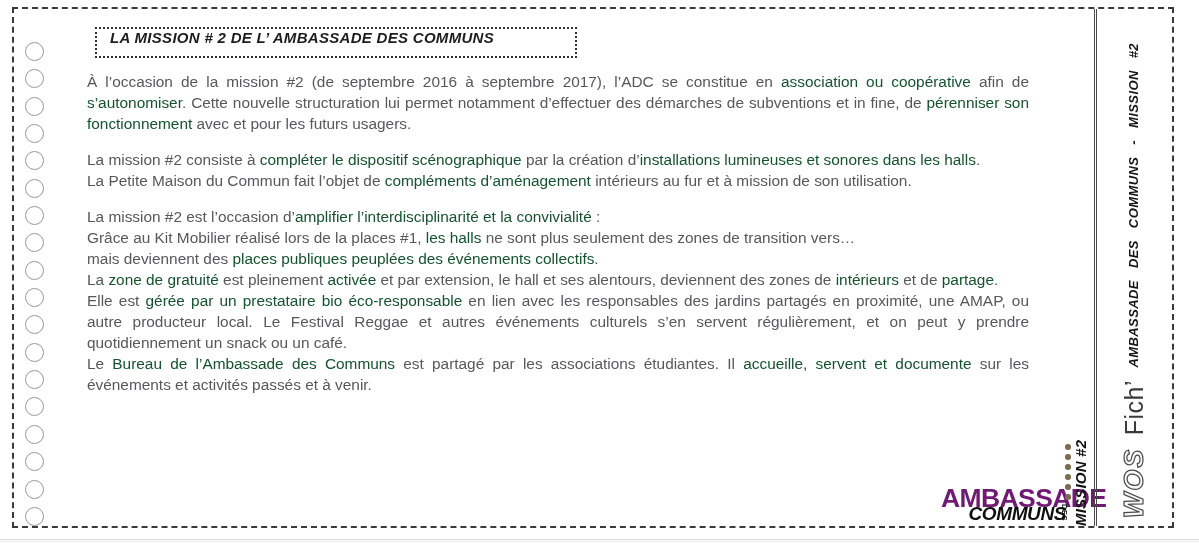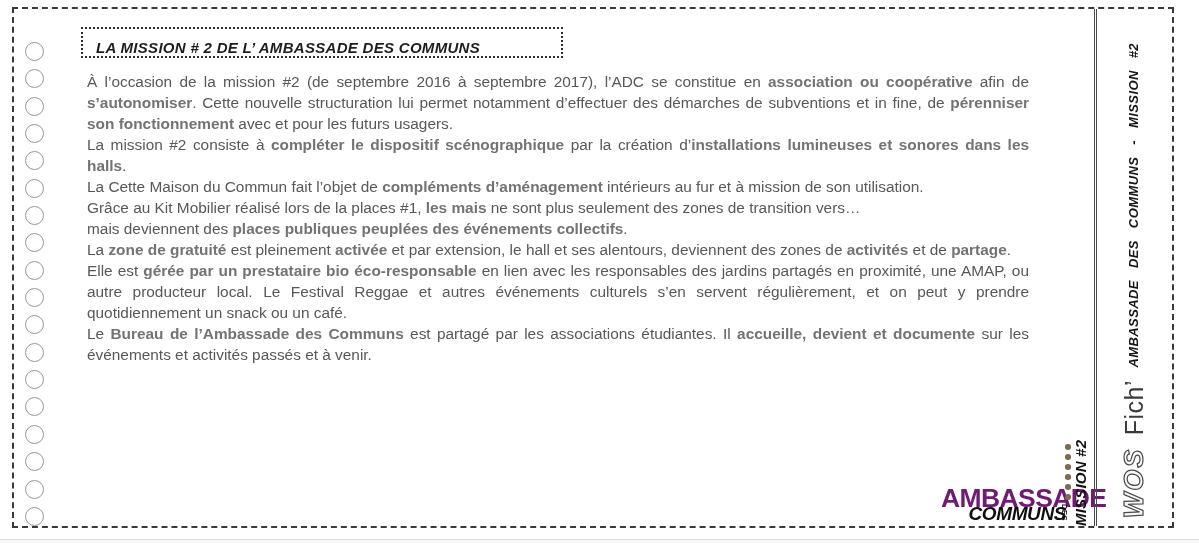--- a/index.html
+++ b/index.html
@@ -9,32 +9,32 @@
   .card{position:absolute;left:12px;top:7px;width:1162px;height:521px;
         border:2px dashed #3a3a3a;box-sizing:border-box;background:#fff;}
 
   
   .holes{position:absolute;left:11px;top:33px;height:484px;width:22px;
          display:flex;flex-direction:column;justify-content:space-between;}
   .hole{width:19px;height:19px;border:1.5px solid #989898;border-radius:50%;
         background:#fff;box-sizing:border-box;}
 
   
-  .title-box{position:absolute;left:67px;top:18px;width:482px;height:31px;
+  .title-box{position:absolute;left:81px;top:18px;width:482px;height:31px;
              border:2px dotted #2e2e2e;box-sizing:border-box;
-             display:flex;align-items:flex-end;padding-left:13px;}
+             display:flex;align-items:flex-start;padding-left:13px;}
   .title-box span{font-size:15px;font-weight:700;font-style:italic;
                   color:#1d1d1d;letter-spacing:.3px;}
 
   
   .body{position:absolute;left:73px;top:62px;width:942px;
         font-size:15.4px;line-height:21px;color:#57585b;text-align:justify;}
   .blk{margin:0;}
-  .blk.gap{}
-  .blk b{font-weight:700;color:#737373;}
+  .blk.gap{margin-top:15px;}
+  .blk b{font-weight:400;color:#14532d;}
 
   
   .dline{position:absolute;left:1080px;top:0;height:517px;width:3px;
          border-left:1.3px solid #4a4a4a;border-right:1.3px solid #4a4a4a;
          box-sizing:border-box;}
 
   
   .strip{position:absolute;left:1084px;top:0;width:72px;height:517px;
          display:flex;justify-content:center;align-items:flex-end;}
   .vtext{writing-mode:vertical-rl;transform:rotate(180deg);
@@ -91,26 +91,27 @@
       <div class="hole"></div>
     </div>
 
   <div class="title-box">
     <span>LA MISSION # 2 DE L’ AMBASSADE DES COMMUNS</span>
   </div>
 
   <div class="body">
       <p class="blk"><span>À l’occasion de la mission #2 (de septembre 2016 à septembre 2017), l’ADC se constitue en </span><b>association ou coopérative</b><span> afin de </span><b>s’autonomiser</b><span>. Cette nouvelle structuration lui permet notamment d’effectuer des démarches de subventions et in fine, de </span><b>pérenniser son fonctionnement</b><span> avec et pour les futurs usagers.</span></p>
       <p class="blk gap"><span>La mission #2 consiste à </span><b>compléter le dispositif scénographique</b><span> par la création d’</span><b>installations lumineuses et sonores dans les halls</b><span>.</span></p>
-      <p class="blk"><span>La Cette Maison du Commun fait l’objet de </span><b>compléments d’aménagement</b><span> intérieurs au fur et à mission de son utilisation.</span></p>
-      <p class="blk"><span>Grâce au Kit Mobilier réalisé lors de la places #1, </span><b>les mais</b><span> ne sont plus seulement des zones de transition vers…</span></p>
+      <p class="blk"><span>La Petite Maison du Commun fait l’objet de </span><b>compléments d’aménagement</b><span> intérieurs au fur et à mission de son utilisation.</span></p>
+      <p class="blk gap"><span>La mission #2 est l’occasion d’</span><b>amplifier l’interdisciplinarité et la convivialité</b><span> :</span></p>
+      <p class="blk"><span>Grâce au Kit Mobilier réalisé lors de la places #1, </span><b>les halls</b><span> ne sont plus seulement des zones de transition vers…</span></p>
       <p class="blk"><span>mais deviennent des </span><b>places publiques peuplées des événements collectifs</b><span>.</span></p>
-      <p class="blk"><span>La </span><b>zone de gratuité</b><span> est pleinement </span><b>activée</b><span> et par extension, le hall et ses alentours, deviennent des zones de </span><b>activités</b><span> et de </span><b>partage</b><span>.</span></p>
+      <p class="blk"><span>La </span><b>zone de gratuité</b><span> est pleinement </span><b>activée</b><span> et par extension, le hall et ses alentours, deviennent des zones de </span><b>intérieurs</b><span> et de </span><b>partage</b><span>.</span></p>
       <p class="blk"><span>Elle est </span><b>gérée par un prestataire bio éco-responsable</b><span> en lien avec les responsables des jardins partagés en proximité, une AMAP, ou autre producteur local. Le Festival Reggae et autres événements culturels s’en servent régulièrement, et on peut y prendre quotidiennement un snack ou un café.</span></p>
-      <p class="blk"><span>Le </span><b>Bureau de l’Ambassade des Communs</b><span> est partagé par les associations étudiantes. Il </span><b>accueille, devient et documente</b><span> sur les événements et activités passés et à venir.</span></p>
+      <p class="blk"><span>Le </span><b>Bureau de l’Ambassade des Communs</b><span> est partagé par les associations étudiantes. Il </span><b>accueille, servent et documente</b><span> sur les événements et activités passés et à venir.</span></p>
     </div>
 
   <div class="logo-area">
     <div class="logo-amb">AMBASSADE</div>
     <div class="logo-com">COMMUNS</div>
     <div class="logo-des">DES</div>
     <div class="logo-dots">
         <div class="dot" style="background-color: rgb(125, 107, 82);"></div>
         <div class="dot" style="background-color: rgb(125, 107, 82);"></div>
         <div class="dot" style="background-color: rgb(125, 107, 82);"></div>

